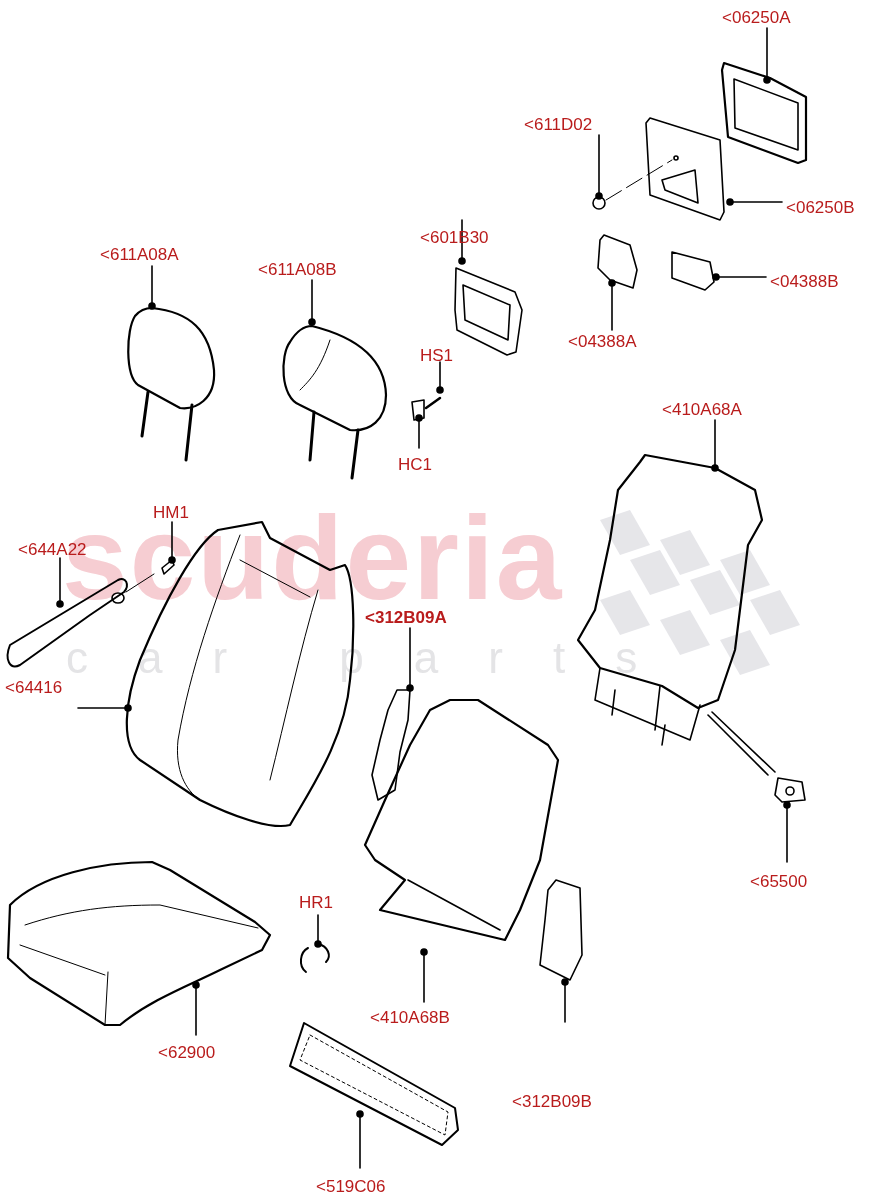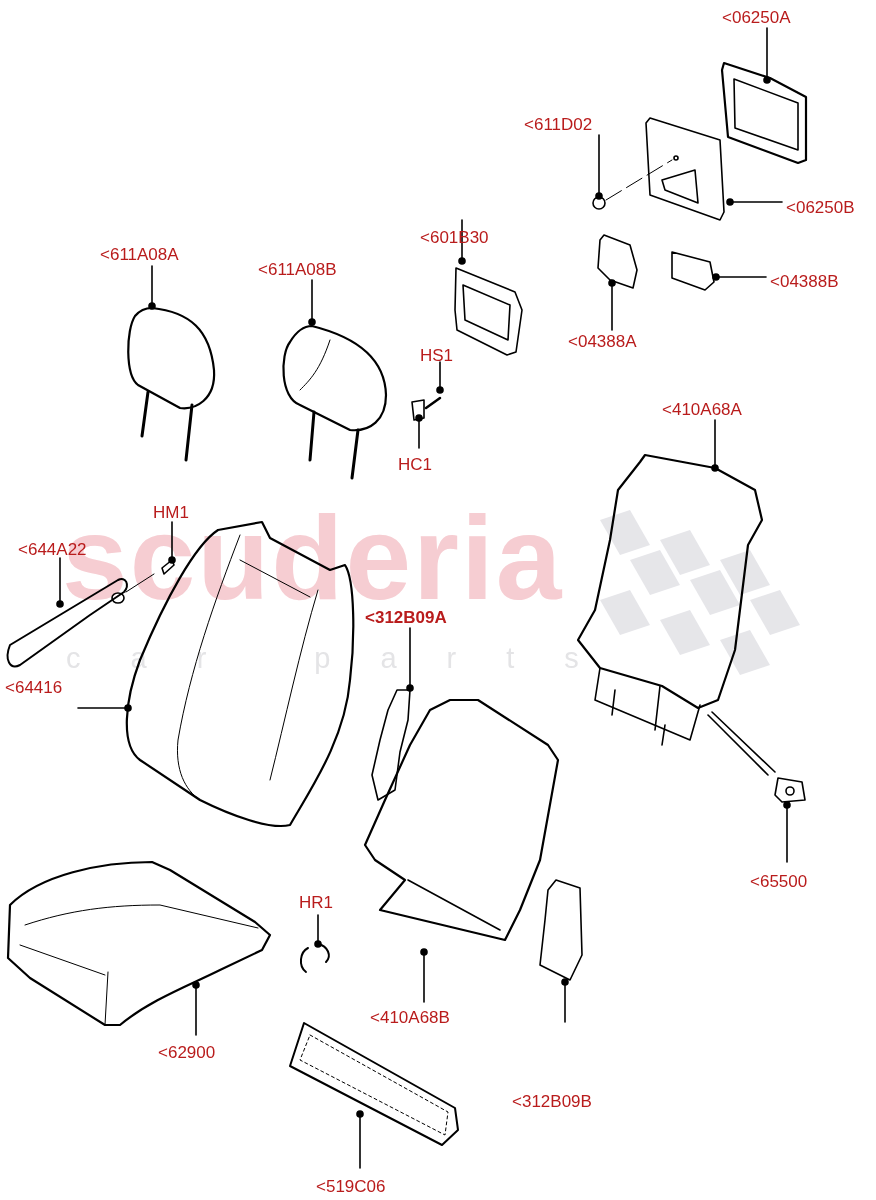--- a/index.html
+++ b/index.html
@@ -3,21 +3,21 @@
   <meta charset="utf-8">
   <style>
     html, body { margin: 0; padding: 0; background: #ffffff; }
     body { width: 876px; height: 1200px; position: relative; overflow: hidden;
            font-family: "Liberation Sans", sans-serif; }
     #stage { position: absolute; left: 0; top: 0; width: 876px; height: 1200px; }
     .label { position: absolute; color: #b91c1c; font-size: 17px; line-height: 20px;
              white-space: nowrap; cursor: pointer; }
     .wm-big { position: absolute; left: 62px; top: 498px; font-size: 118px; font-weight: bold;
               color: #f6cdd2; letter-spacing: 2px; line-height: 120px; }
-    .wm-small { position: absolute; left: 66px; top: 636px; font-size: 29px; color: #e4e4e6;
+    .wm-small { position: absolute; left: 66px; top: 636px; font-size: 44px; color: #e4e4e6;
                 letter-spacing: 50px; line-height: 44px; }
     svg { position: absolute; left: 0; top: 0; }
   </style>
 </head>
 <body>
 
 <div id="stage">
 
   <div class="wm-big">scuderia</div>
   <div class="wm-small">car parts</div>

